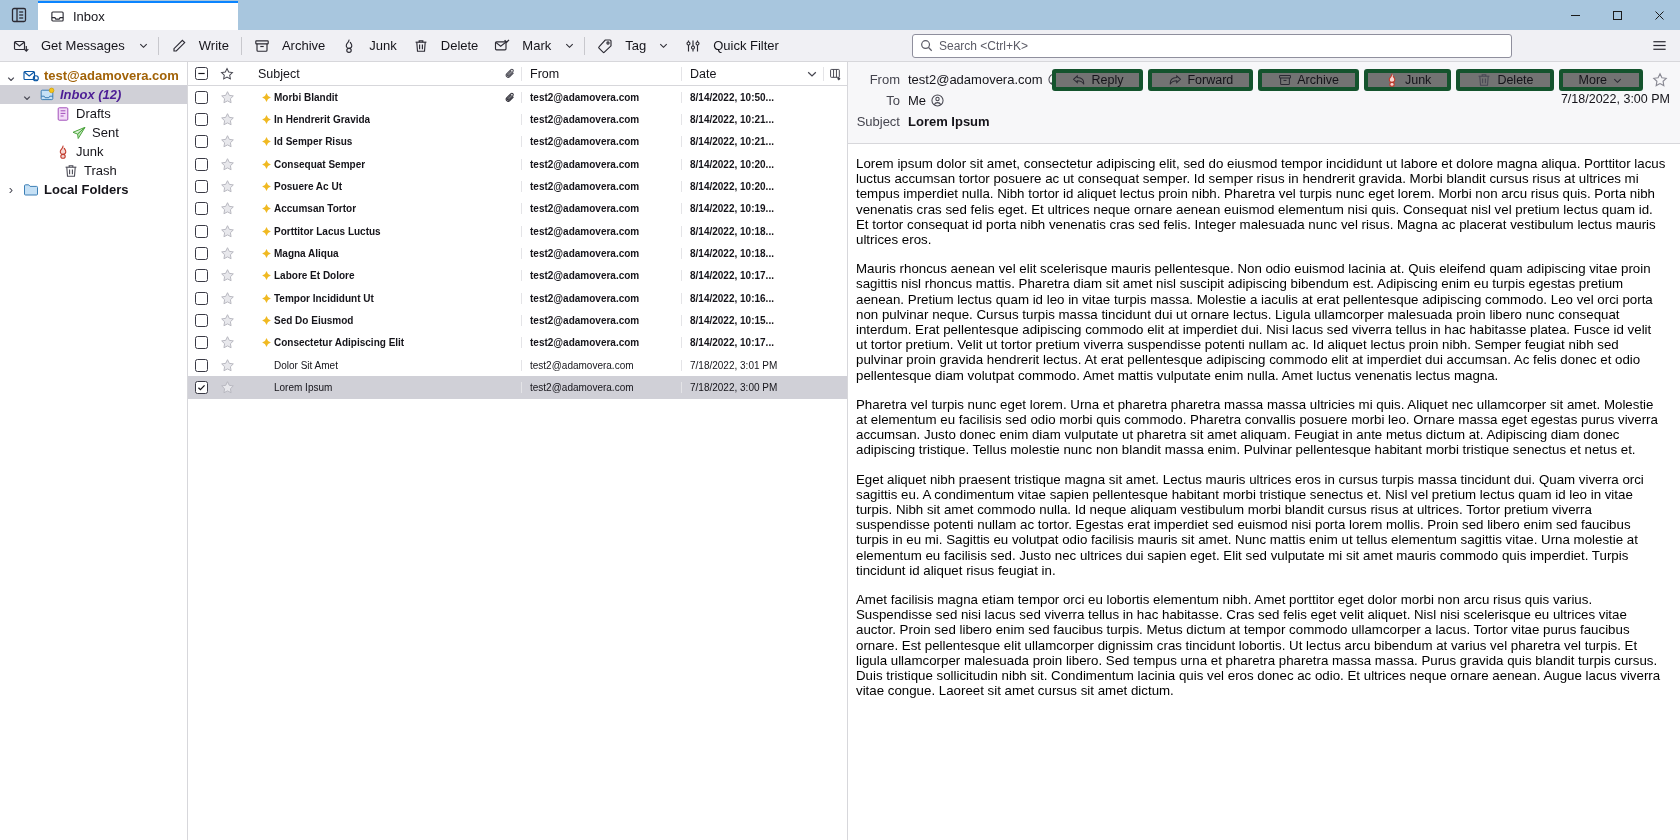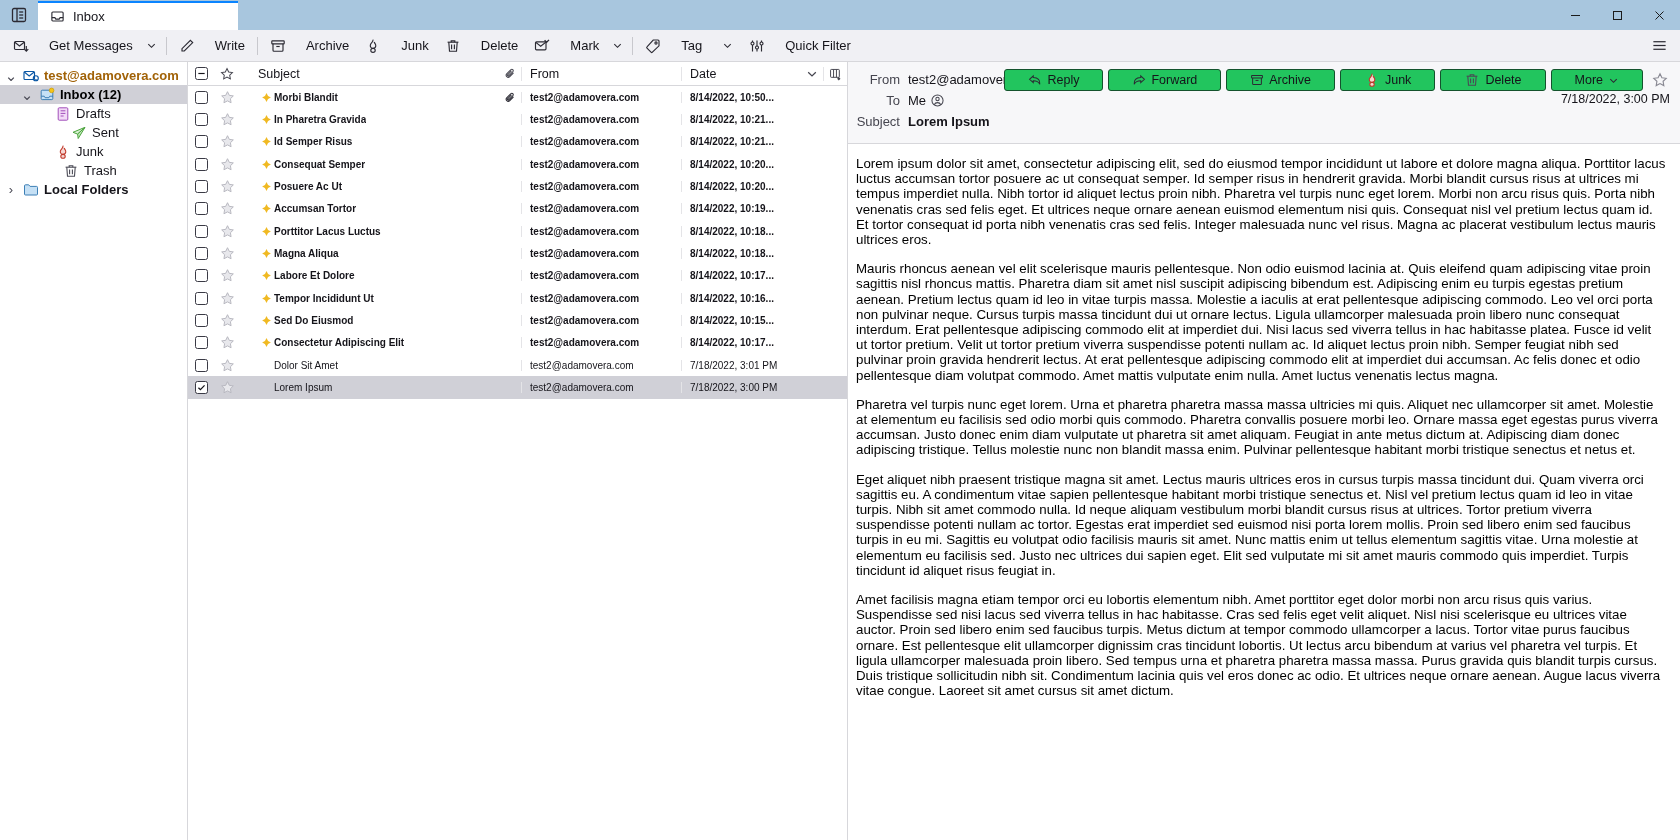--- a/index.html
+++ b/index.html
@@ -33,21 +33,21 @@
     width: 42px; height: 30px; display: flex; align-items: center; justify-content: center;
     color: #1b1b1b; font-size: 13px;
   }
 
   
   .toolbar {
     height: 32px; flex: 0 0 32px; background: #f0f0f4; border-bottom: 1px solid #d7d7db;
     display: flex; align-items: center; padding: 0 6px; gap: 2px;
   }
   .tb-btn {
-    display: flex; align-items: center; gap: 20px; height: 26px; padding: 0 7px;
+    display: flex; align-items: center; gap: 12px; height: 26px; padding: 0 7px;
     border-radius: 3px; font-size: 13px; color: #15141a; white-space: nowrap;
   }
   .tb-caret { padding: 0 4px; display: flex; align-items: center; height: 26px; border-radius: 3px; }
   .tb-sep { width: 1px; height: 18px; background: #c8c8cd; margin: 0 3px; }
   .tb-spacer { flex: 1 1 auto; }
   .searchbar {
     flex: 0 0 600px; height: 24px; background: #ffffff; border: 1px solid #8f8f9d;
     border-radius: 3px; display: flex; align-items: center; gap: 6px; padding: 0 7px;
     color: #5b5b66; font-size: 12px;
   }
@@ -63,21 +63,21 @@
     padding-top: 4px; overflow: hidden;
   }
   .f-row {
     display: flex; align-items: center; height: 19px; gap: 4px; padding-right: 6px;
     font-size: 13px; white-space: nowrap;
   }
   .f-row.sel { background: #d0d0d7; }
   .f-twisty { width: 14px; display: flex; align-items: center; justify-content: center; color: #4a4a55; }
   .f-ico { width: 18px; display: flex; align-items: center; justify-content: center; }
   .f-label.account { font-weight: bold; color: #a16207; }
-  .f-label.inbox { font-weight: bold; color: #000000; }
+  .f-label.inbox { font-weight: bold; color: #4c1d95; font-style: italic; }
   .f-label.bold { font-weight: bold; }
 
   
   .list-pane { flex: 0 0 660px; display: flex; flex-direction: column;
     border-right: 1px solid #d7d7db; background: #fff; min-width: 0; }
   .list-head {
     height: 24px; flex: 0 0 24px; display: flex; align-items: center;
     border-bottom: 1px solid #d7d7db; background: #fff; font-size: 12.5px; color: #15141a;
   }
   .col-chk { flex: 0 0 26px; display: flex; align-items: center; justify-content: center; }
@@ -106,22 +106,22 @@
   
   .read-pane { flex: 1 1 auto; display: flex; flex-direction: column; min-width: 0; background: #fff; }
   .read-head { flex: 0 0 82px; background: #f7f7f9; border-bottom: 1px solid #d7d7db;
     padding: 7px 10px 0 8px; position: relative; }
   .hdr-line { display: flex; align-items: center; height: 21px; font-size: 13px; }
   .hdr-key { flex: 0 0 52px; text-align: right; padding-right: 8px; color: #45454f; }
   .hdr-val { display: flex; align-items: center; gap: 5px; }
   .hdr-val.bold { font-weight: bold; }
   .hdr-actions { position: absolute; right: 8px; top: 7px; display: flex; align-items: center; gap: 5px; }
   .act-btn {
-    display: flex; align-items: center; gap: 5px; height: 22px; padding: 0 23px;
-    background: #22c55e; border: 1px solid #14532d; border-radius: 3px; font-size: 12.5px;
+    display: flex; align-items: center; gap: 5px; height: 22px; padding: 0 16px;
+    background: #737373; border: 4px solid #14532d; border-radius: 3px; font-size: 12.5px;
     white-space: nowrap; color: #15141a;
   }
   .act-star { padding: 0 4px; border: none; background: transparent; }
   .hdr-date { position: absolute; right: 10px; top: 30px; font-size: 12.5px; color: #15141a; }
 
   .read-body { flex: 1 1 auto; padding: 12px 14px 0 8px; overflow: hidden;
     font-size: 13.3px; line-height: 15.2px; color: #000; }
   .read-body p { margin-bottom: 14px; text-align: left; }
 
   svg { display: block; }
@@ -263,20 +263,29 @@
             <circle cx="3.5" cy="5.5" r="1.5" fill="#fff"></circle>
           <line x1="8" y1="2.5" x2="8" y2="13.5"></line>
             <circle cx="8" cy="9.5" r="1.5" fill="#fff"></circle>
           <line x1="12.5" y1="2.5" x2="12.5" y2="13.5"></line>
             <circle cx="12.5" cy="5.5" r="1.5" fill="#fff"></circle>
         </svg>
       </span>
       <span>Quick Filter</span>
     </div>
     <div class="tb-spacer"></div>
+    <div class="searchbar">
+      <span>
+        <svg width="13" height="13" viewBox="0 0 14 14" fill="none" stroke="#5b5b66" stroke-width="1.3">
+          <circle cx="6" cy="6" r="4.2"></circle>
+            <line x1="9.2" y1="9.2" x2="12.6" y2="12.6"></line>
+        </svg>
+      </span>
+      <span>Search &lt;Ctrl+K&gt;</span>
+    </div>
     <div class="tb-spacer"></div>
     <div class="hamburger">
       <svg width="17" height="17" viewBox="0 0 18 18" stroke="#2b2a33" stroke-width="1.3">
         <line x1="2.5" y1="5" x2="15.5" y2="5"></line>
           <line x1="2.5" y1="9" x2="15.5" y2="9"></line>
           <line x1="2.5" y1="13" x2="15.5" y2="13"></line>
       </svg>
     </div>
   </div>
 
@@ -445,21 +454,21 @@
                 <path d="M8 1.8 9.9 5.7l4.3.6-3.1 3 .7 4.3L8 11.6l-3.8 2 .7-4.3-3.1-3 4.3-.6z"></path>
               </svg>
             </div>
             <div class="col-subj">
               <span class="unread-dot">
                 <svg width="11" height="11" viewBox="0 0 12 12">
                   <path d="M6 1.2 8.4 6 6 10.8 3.6 6z" fill="#f0b922"></path>
                   <path d="M1.2 6 6 3.6 10.8 6 6 8.4z" fill="#f0b922"></path>
                 </svg>
               </span>
-              <span class="subj-text">In Pharetra Gravida</span>
+              <span class="subj-text">In Hendrerit Gravida</span>
             </div>
             <div class="col-att"></div>
             <div class="col-from">
               <span class="from-text">test2@adamovera.com</span>
             </div>
             <div class="col-date">
               <span class="date-text">8/14/2022, 10:21...</span>
             </div>
             <div class="col-sortcaret"></div>
             <div class="col-colpick" style="border-left: none;"></div>

